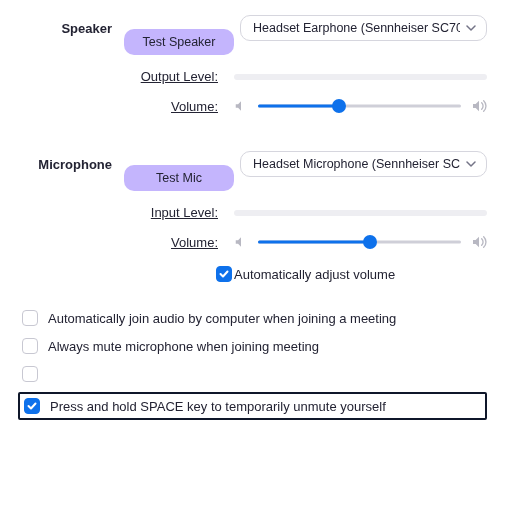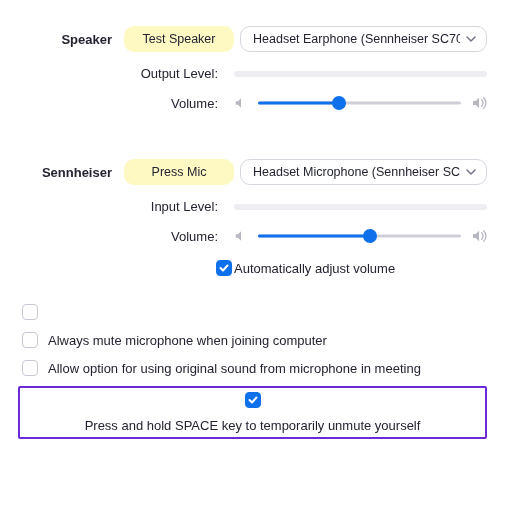--- a/index.html
+++ b/index.html
@@ -11,37 +11,38 @@
     font-family: -apple-system, BlinkMacSystemFont, "Segoe UI", Arial, sans-serif;
     font-size: 13px;
     color: #232333;
     background: #fff;
   }
   .section {
     display: grid;
     grid-template-columns: 100px 110px 1fr;
     column-gap: 6px;
     align-items: center;
-    padding: 26px 18px 0 18px;
+    padding: 1px 18px 0 18px;
   }
   .section-label {
     font-weight: 700;
     text-align: right;
     padding-right: 6px;
     font-size: 13px;
   }
   .test-btn {
-    background: #fef9c3;
+    background: #c4b5fd;
     border: none;
     border-radius: 10px;
     padding: 6px 14px;
     font-size: 12.5px;
     color: #232333;
     text-align: center;
     cursor: pointer;
+    margin-top: 28px;
   }
   .select {
     display: flex;
     align-items: center;
     justify-content: space-between;
     border: 1px solid #d6d6de;
     border-radius: 10px;
     padding: 5px 10px 5px 12px;
     font-size: 12.5px;
     color: #232333;
@@ -51,20 +52,21 @@
     white-space: nowrap;
   }
   .select-text { overflow: hidden; text-overflow: clip; white-space: nowrap; flex: 1; }
   .chevron { flex: 0 0 auto; margin-left: 6px; display:flex; align-items:center; }
   .row {
     display: grid;
     grid-template-columns: 200px 1fr;
     column-gap: 16px;
     align-items: center;
     padding: 14px 18px 0 18px;
+    text-decoration: underline;
   }
   .row-label {
     text-align: right;
     font-size: 13px;
     color: #232333;
   }
   .level-bar {
     height: 6px;
     border-radius: 3px;
     background: #eeeef2;
@@ -128,25 +130,24 @@
     flex: 0 0 auto;
     display:flex; align-items:center; justify-content:center;
   }
   .chk.checked {
     background: #0e71eb;
     border-color: #0e71eb;
   }
   .chk.checked svg { display:block; }
   .chk svg { display:none; }
   .highlight {
-    border: 2px solid #6d28d9;
+    border: 2px solid #0f172a;
     border-radius: 2px;
     margin-top: 4px;
     padding: 4px 4px;
-    flex-direction: column;
   }
   .spacer { height: 22px; }
 </style>
 </head>
 <body>
 
 <div class="section">
   <div class="section-label">Speaker</div>
   <button class="test-btn">Test Speaker</button>
   <div class="select">
@@ -182,22 +183,22 @@
           <path d="M3 9v6h4l5 5V4L7 9H3z"></path>
           <path d="M16 7a7 7 0 010 10M19 4a11 11 0 010 16" stroke="currentColor" stroke-width="2" fill="none" stroke-linecap="round"></path>
         </svg>
     </span>
   </div>
 </div>
 
 <div class="spacer"></div>
 
 <div class="section">
-  <div class="section-label">Sennheiser</div>
-  <button class="test-btn">Press Mic</button>
+  <div class="section-label">Microphone</div>
+  <button class="test-btn">Test Mic</button>
   <div class="select">
     <span class="select-text">Headset Microphone (Sennheiser SC70</span>
     <span class="chevron">
       <svg width="10" height="10" viewBox="0 0 10 10">
           <path d="M1 3 L5 7 L9 3" stroke="#747487" stroke-width="1.5" fill="none" stroke-linecap="round" stroke-linejoin="round"></path>
         </svg>
     </span>
   </div>
 </div>
 
@@ -235,32 +236,32 @@
       </svg>
   </div>
   <span>Automatically adjust volume</span>
 </div>
 
 <div class="checkbox-list">
   <div class="check-row">
     <div class="chk">
       
     </div>
+    <span>Automatically join audio by computer when joining a meeting</span>
   </div>
   <div class="check-row">
     <div class="chk">
       
     </div>
-    <span>Always mute microphone when joining computer</span>
+    <span>Always mute microphone when joining meeting</span>
   </div>
   <div class="check-row">
     <div class="chk">
       
     </div>
-    <span>Allow option for using original sound from microphone in meeting</span>
   </div>
   <div class="check-row highlight">
     <div class="chk checked">
       <svg width="10" height="10" viewBox="0 0 10 10">
           <path d="M1.5 5 L4 7.5 L8.5 2.5" stroke="#fff" stroke-width="2" fill="none" stroke-linecap="round" stroke-linejoin="round"></path>
         </svg>
     </div>
     <span>Press and hold SPACE key to temporarily unmute yourself</span>
   </div>
 </div>

